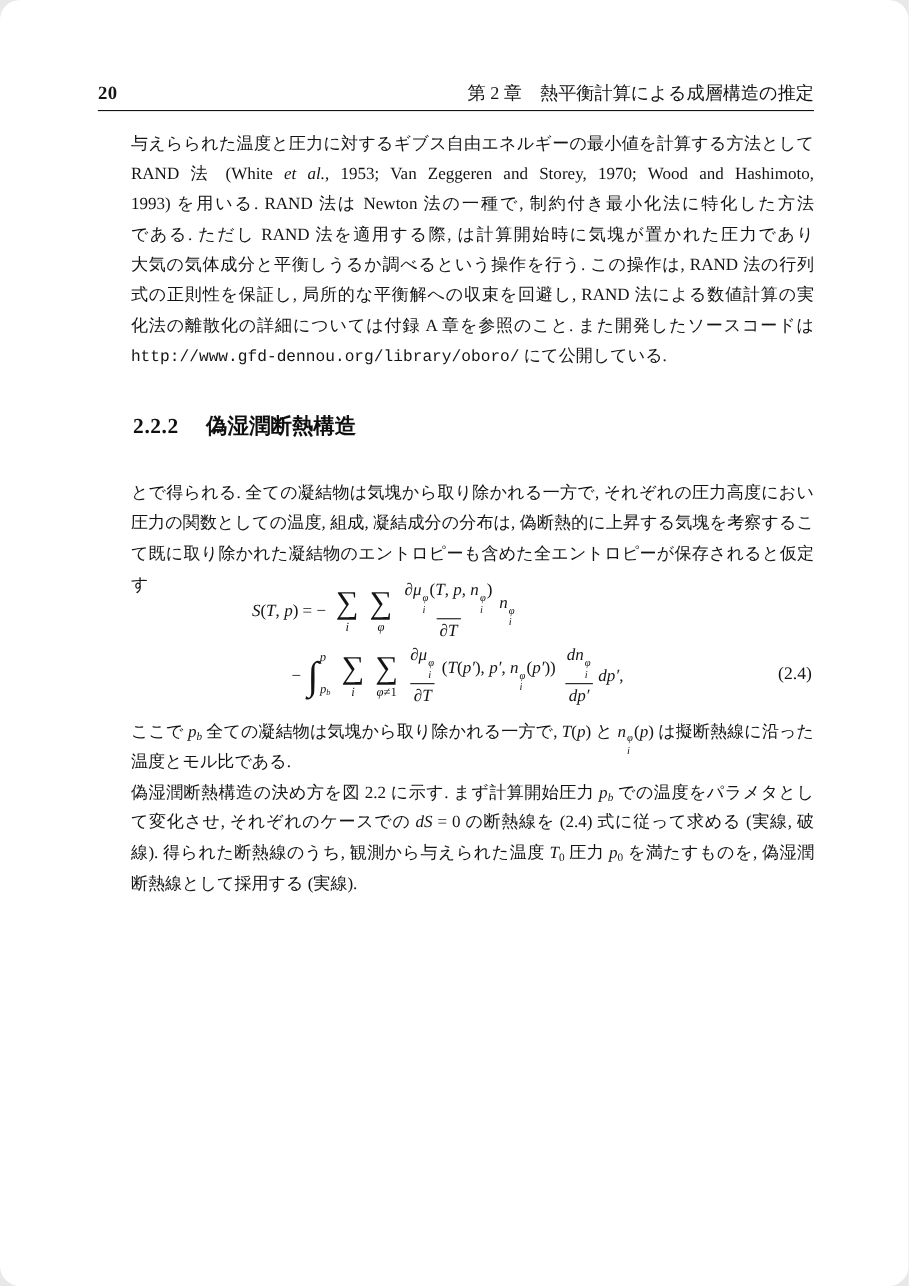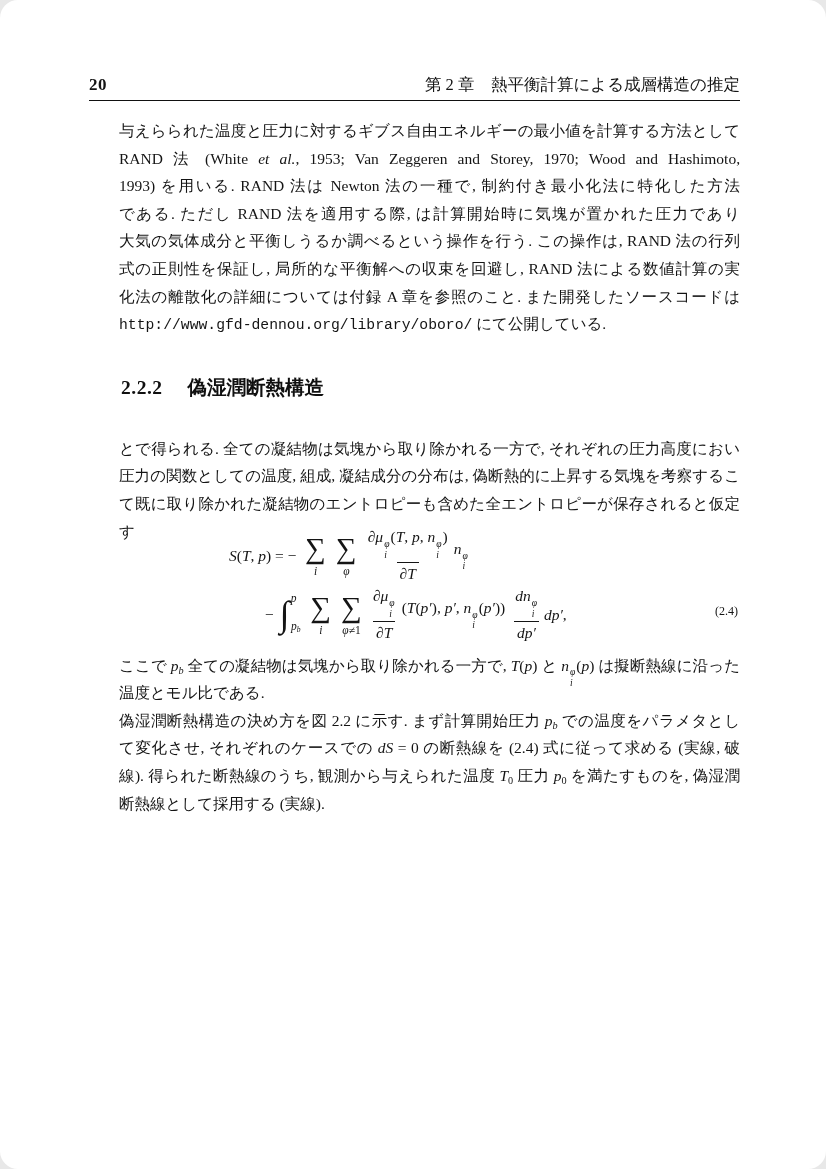--- a/index.html
+++ b/index.html
@@ -47,21 +47,21 @@
   .ss{
     display:inline-flex;flex-direction:column;align-items:flex-start;
     vertical-align:-.5em;font-size:.62em;line-height:1.08;margin:0 1px;
   }
   .ss .ss-sup,.ss .ss-sub{display:block;}
   
   .equation{position:relative;margin:12px 0 8px 0;}
   .eq-line{display:flex;align-items:center;}
   .eq-line1{height:52px;margin-left:110px;}
   .eq-line2{height:58px;margin-left:146px;margin-top:4px;}
-  .eq-num{position:absolute;right:2px;top:74px;font-size:12px;}
+  .eq-num{position:absolute;right:2px;top:74px;font-size:16px;}
   .run{white-space:pre;}
   .frac{
     display:inline-flex;flex-direction:column;align-items:center;
     text-align:center;margin:0 3px;line-height:1.15;
   }
   .frac .num{display:block;padding:0 3px 2px;}
   .frac .den{display:block;border-top:1.3px solid #141414;padding:2px 3px 0;}
   .bigop{display:inline-flex;flex-direction:column;align-items:center;margin:0 5px;}
   .bigop .op{font-size:29px;line-height:1;}
   .bigop .under{font-size:11.5px;line-height:1;margin-top:3px;}

